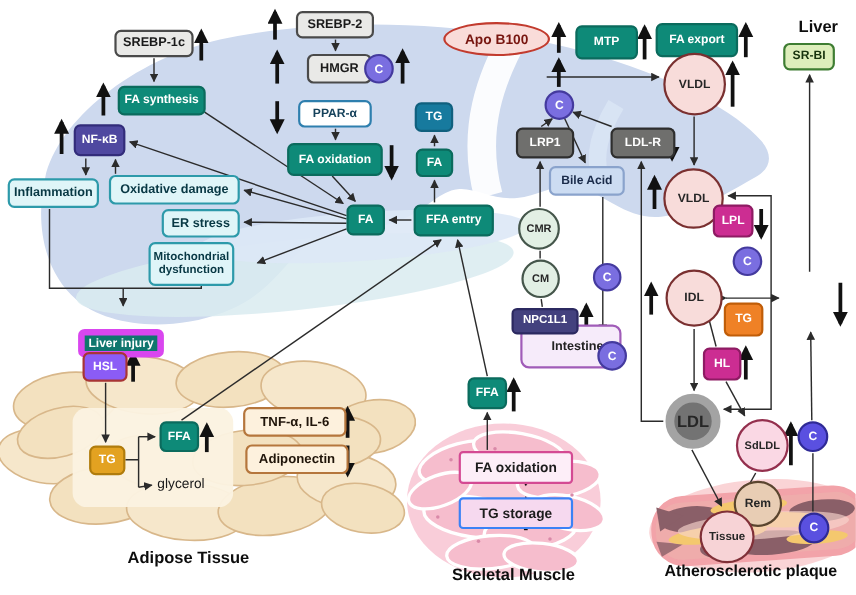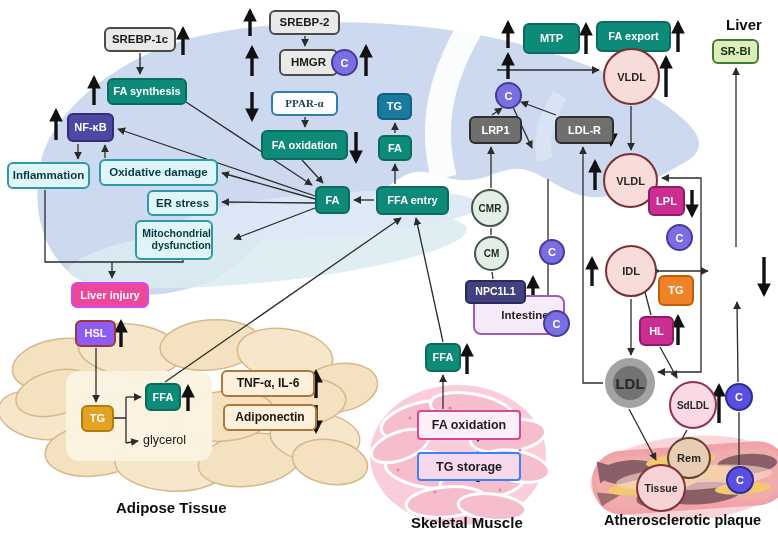--- a/index.html
+++ b/index.html
@@ -4,27 +4,27 @@
 <style>
   html,body{margin:0;padding:0;background:#fff;font-family:"Liberation Sans",sans-serif;}
   #stage{position:relative;width:778px;height:541px;background:#fff;overflow:hidden;}
   #bg{position:absolute;left:0;top:0;}
   .node{position:absolute;display:flex;align-items:center;justify-content:center;text-align:center;
         font-weight:700;font-size:11px;border-radius:6px;box-sizing:border-box;line-height:1.12;}
   .teal{background:#0e8a78;border:2px solid #0b6b5d;color:#fff;}
   .bluebox{background:#177a9e;border:2px solid #10607e;color:#fff;}
   .gray{background:#e9e9e7;border:2px solid #4a4a4a;color:#1a1a1a;font-size:11.5px;}
   .darkgray{background:#6f6f6d;border:2px solid #2e2e2e;color:#fff;}
-  .cyan{background:#dff5f8;border:2px solid #2d9aaa;color:#083844;font-weight:600;font-size:11.5px;text-align:right;}
+  .cyan{background:#dff5f8;border:2px solid #2d9aaa;color:#083844;font-weight:600;font-size:11.5px;}
   .indigo{background:#4f48a0;border:2px solid #322c7a;color:#fff;}
-  .darknavy{background:#ec4899;border:2px solid #d946ef;color:#fff;}
+  .darknavy{background:#0f766e;border:6px solid #d946ef;color:#fff;margin-top:17px;}
   .red{background:#8b5cf6;border:2px solid #a83535;color:#fff;}
   .gold{background:#e3a221;border:2px solid #b07c0c;color:#fff;}
   .creamline{background:#fdf1dd;border:2px solid #b5763c;color:#20150a;font-size:12px;}
-  .whiteblue{background:#fff;border:2px solid #2e7fae;color:#16425b;font-family:Liberation Serif, serif;}
+  .whiteblue{background:#fff;border:2px solid #2e7fae;color:#16425b;}
   .oval{border-radius:50%;background:#f9dcd9;border:2.5px solid #c23b2e;color:#77150f;font-size:12.5px;}
   .circle{position:absolute;border-radius:50%;display:flex;align-items:center;justify-content:center;
           font-weight:700;box-sizing:border-box;text-align:center;}
   .c-circle{background:#7a6ee0;border:2px solid #443a9e;color:#fff;font-size:11px;}
   .c-blue{background:#5a50e0;border:2px solid #2f2a96;color:#fff;font-size:11px;}
   .pinkc{background:#f8dcda;border:2px solid #7a3030;color:#262626;font-size:11px;font-weight:700;text-align:right;}
   .mintc{background:#737373;border:8px solid #a3a3a3;color:#262626;font-size:15px;}
   .lavc{background:#ddd9f4;border:2px solid #3f3c78;color:#262626;font-size:11px;}
   .sdc{background:#fad8e4;border:2px solid #94304e;color:#262626;font-size:10px;}
   .remc{background:#e8cdb4;border:2px solid #5a452f;color:#262626;font-size:11px;}
@@ -234,24 +234,26 @@
 <div class="node cyan" style="left:135px;top:220px;width:78px;height:40px;font-size:10.5px">Mitochondrial dysfunction</div>
 <div class="node darknavy" style="left:71px;top:282px;width:78px;height:26px">Liver injury</div>
 <div class="node bluebox" style="left:377px;top:93px;width:35px;height:27px">TG</div>
 <div class="node teal" style="left:378px;top:135px;width:34px;height:26px">FA</div>
 <div class="node teal" style="left:315px;top:186px;width:35px;height:28px">FA</div>
 <div class="node teal" style="left:376px;top:186px;width:73px;height:29px">FFA entry</div>
 <div class="node teal" style="left:523px;top:23px;width:57px;height:31px">MTP</div>
 <div class="node teal" style="left:596px;top:21px;width:75px;height:31px">FA export</div>
 <div class="node srbi" style="left:712px;top:39px;width:47px;height:25px">SR-BI</div>
 
+<div class="node oval" style="left:403px;top:20px;width:97px;height:31px">Apo B100</div>
 <div class="circle c-circle" style="left:495px;top:82px;width:27px;height:27px">C</div>
 
 <div class="node darkgray" style="left:469px;top:116px;width:53px;height:28px">LRP1</div>
 <div class="node darkgray" style="left:555px;top:116px;width:59px;height:28px">LDL-R</div>
+<div class="node bile" style="left:499px;top:151px;width:69px;height:27px">Bile Acid</div>
 <div class="circle greenc" style="left:471px;top:189px;width:38px;height:38px">CMR</div>
 <div class="circle greenc" style="left:474px;top:236px;width:35px;height:35px">CM</div>
 <div class="circle c-circle" style="left:539px;top:239px;width:26px;height:26px">C</div>
 <div class="node intestinebox" style="left:473px;top:295px;width:92px;height:40px;padding-left:12px">Intestine</div>
 <div class="node npc" style="left:465px;top:280px;width:61px;height:24px">NPC1L1</div>
 <div class="circle c-circle" style="left:543px;top:310px;width:27px;height:27px">C</div>
 
 <div class="circle pinkc" style="left:603px;top:48px;width:57px;height:57px">VLDL</div>
 <div class="circle pinkc" style="left:603px;top:153px;width:55px;height:55px">VLDL</div>
 <div class="node magenta" style="left:648px;top:186px;width:37px;height:30px">LPL</div>

